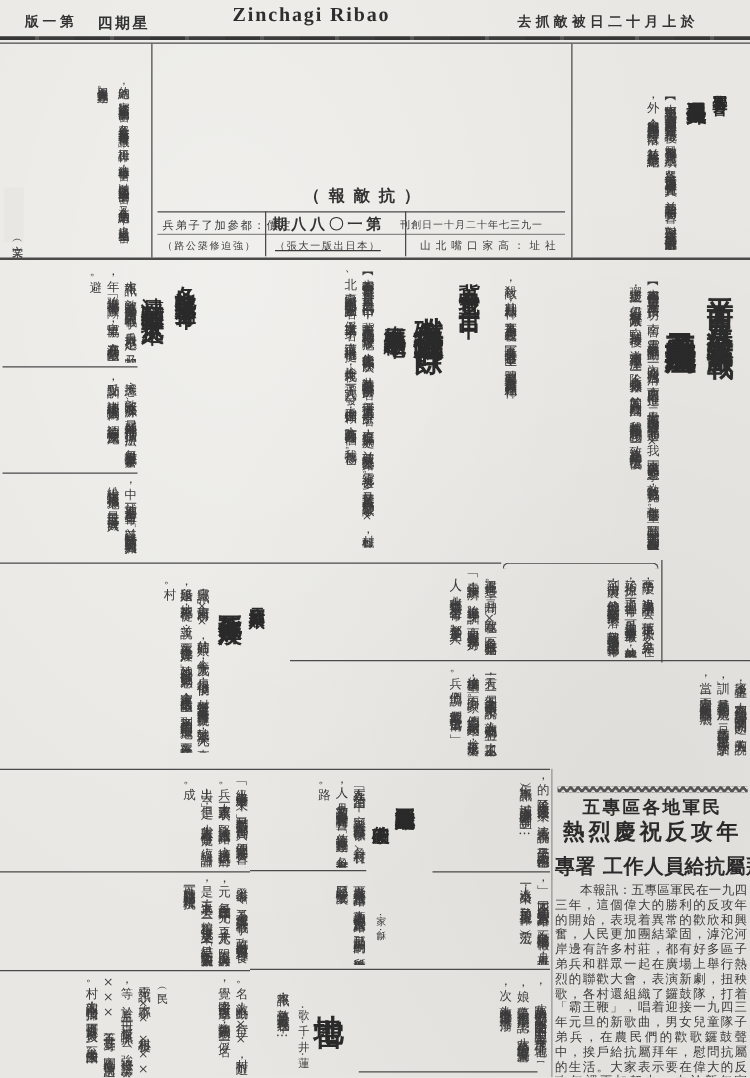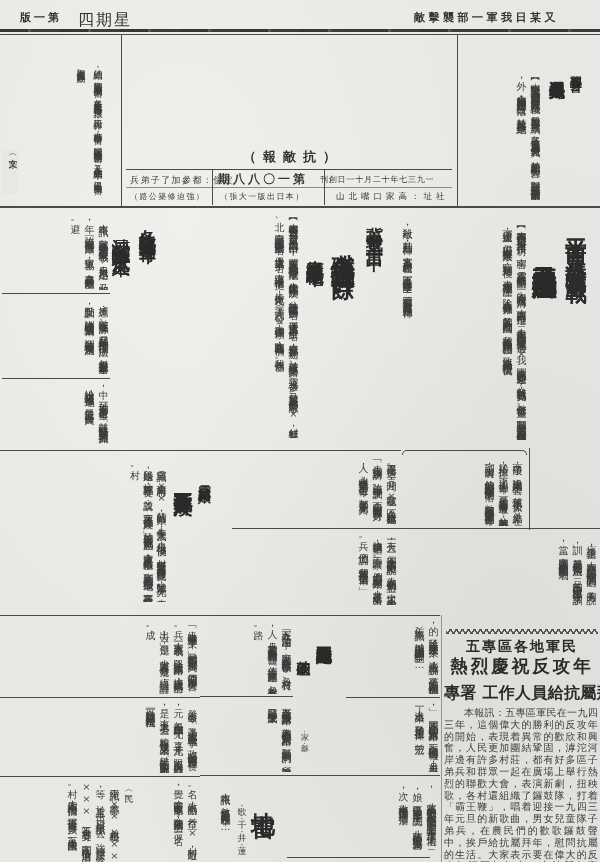--- a/index.html
+++ b/index.html
@@ -1,19 +1,19 @@
 <!DOCTYPE html>
 <html><head>
 <meta charset="utf-8">
 <style>
 html,body{margin:0;padding:0;background:#e8e7e3;}
 .page{position:relative;width:600px;height:862px;overflow:hidden;background:#e8e7e3;
   background-image:radial-gradient(ellipse at 30% 25%,rgba(255,255,255,.35),transparent 60%),radial-gradient(ellipse at 85% 75%,rgba(0,0,0,.045),transparent 55%);
   color:#333;font-family:"DejaVu Serif",serif;}
-.a{position:absolute;}
+.a{position:absolute;text-align:right;}
 .rtl{unicode-bidi:bidi-override;direction:rtl;white-space:nowrap;}
 .v{writing-mode:vertical-rl;text-orientation:upright;}
 .txt{font-size:10px;line-height:14px;letter-spacing:1px;color:#3b3b3b;overflow:hidden;text-align:justify;}
 .hl{font-weight:bold;color:#2a2a2a;white-space:nowrap;line-height:1;}
 .hl-med{font-weight:normal;color:#2c2c2c;white-space:nowrap;line-height:1;text-shadow:0 0 .6px #2c2c2c;}
 .hr{position:absolute;height:1px;background:#4a4a4a;}
 .vr{position:absolute;width:1px;background:#4a4a4a;}
 .thick{height:3px;background:repeating-linear-gradient(90deg,#363636 0 28px,#575757 28px 31px,#3c3c3c 31px 60px);}
 .bracket{position:absolute;height:4px;border:1px solid #4a4a4a;border-bottom:none;border-radius:5px 5px 0 0;}
 .wave{position:absolute;height:5px;background:
@@ -24,40 +24,41 @@
 .cover{background:#e8e7e3;}
 .hbody{font-size:10px;line-height:11.8px;letter-spacing:.3px;color:#3b3b3b;text-align:justify;text-indent:2em;overflow:hidden;}
 .center{text-align:center;white-space:nowrap;}
 </style>
 </head>
 <body>
 
 <div class="page">
 
   <div class="a rtl" style="left:20px;top:10px;font-size:11px;font-weight:bold;letter-spacing:3px;">第一版</div>
-  <div class="a rtl" style="left:78px;top:10px;font-size:16px;font-weight:normal;letter-spacing:2px;">星期四</div>
-  <div class="a rtl" style="left:414px;top:10px;font-size:11px;font-weight:bold;letter-spacing:3.5px;">又某日我軍一部襲擊敵</div>
+  <div class="a rtl" style="left:78px;top:10px;font-size:12px;font-weight:bold;letter-spacing:2px;">星期四</div>
+  <div class="a" style="left:186px;top:4px;font-family:'Liberation Serif',serif;font-size:16px;font-weight:bold;letter-spacing:1.5px;color:#2e2e2e;">Zinchagi Ribao</div>
+  <div class="a rtl" style="left:414px;top:10px;font-size:11px;font-weight:bold;letter-spacing:3.5px;">於上月十二日被敵抓去</div>
   <div class="a thick" style="left:0;top:29px;width:600px;"></div>
   <div class="hr" style="left:0;top:34px;width:600px;"></div>
 
   <div class="a v txt" style="left:4px;top:62px;width:102px;height:134px;font-size:9px;line-height:17px;letter-spacing:.8px;">的總結，密切結合了整風的學習。各單位在新年普遍舉行會議，檢討工作，進行時事學習，以便明年今後時事的學習。又在今年的總結中，提出了整風學習，並於新年普遍進行學習先鋒員運動。</div>
   <div class="a v cover small" style="left:3px;top:150px;width:16px;height:44px;font-size:9px;">（文宗）</div>
   <div class="vr" style="left:121px;top:35px;height:171px;"></div>
 
   <div class="a rtl" style="left:243px;top:148px;font-size:13px;font-weight:bold;letter-spacing:7px;">（抗敵報）</div>
 
   <div class="hr" style="left:126px;top:169px;width:326px;"></div>
   <div class="hr" style="left:126px;top:187px;width:326px;opacity:.6;"></div>
   <div class="vr" style="left:212px;top:169px;height:36px;"></div>
   <div class="vr" style="left:324px;top:169px;height:36px;"></div>
 
   <div class="a rtl small" style="left:130px;top:174px;">定價：都參加了子弟兵</div>
   <div class="a rtl small" style="left:130px;top:191px;font-size:8px;">（強迫修築公路）</div>
   <div class="a rtl" style="left:218px;top:171px;font-size:12px;font-weight:bold;letter-spacing:3px;">第一〇八八期</div>
-  <div class="a rtl small" style="left:220px;top:191px;font-size:8px;">（本日出版一大張）</div>
+  <div class="a rtl small" style="left:220px;top:191px;font-size:8px;text-decoration:underline;">（本日出版一大張）</div>
   <div class="a rtl small" style="left:320px;top:174px;font-size:8px;letter-spacing:.8px;">一九三七年十二月十一日創刊</div>
   <div class="a rtl small" style="left:336px;top:191px;font-size:8.5px;letter-spacing:4px;">社址：高家口嘴北山</div>
 
   <div class="vr" style="left:457px;top:35px;height:171px;"></div>
 
   <div class="a v hl" style="left:570px;top:66px;font-size:12px;letter-spacing:1px;">學習五分會</div>
   <div class="a v hl" style="left:549px;top:68px;font-size:16px;letter-spacing:.5px;">選舉學習先鋒員</div>
   <div class="a v txt" style="left:462px;top:74px;width:80px;height:126px;">【本報訊】學習五分會自召開學習先鋒員會議後，整風學習更見成績。各單位普遍選舉學習先鋒員，並於新年召開大會，對學習成績優良者分別予以獎勵。此外，全山嶺整風學習已經告一段落，並於年前舉行總結。</div>
 
   <div class="hr" style="left:0;top:206px;width:600px;height:2px;"></div>

